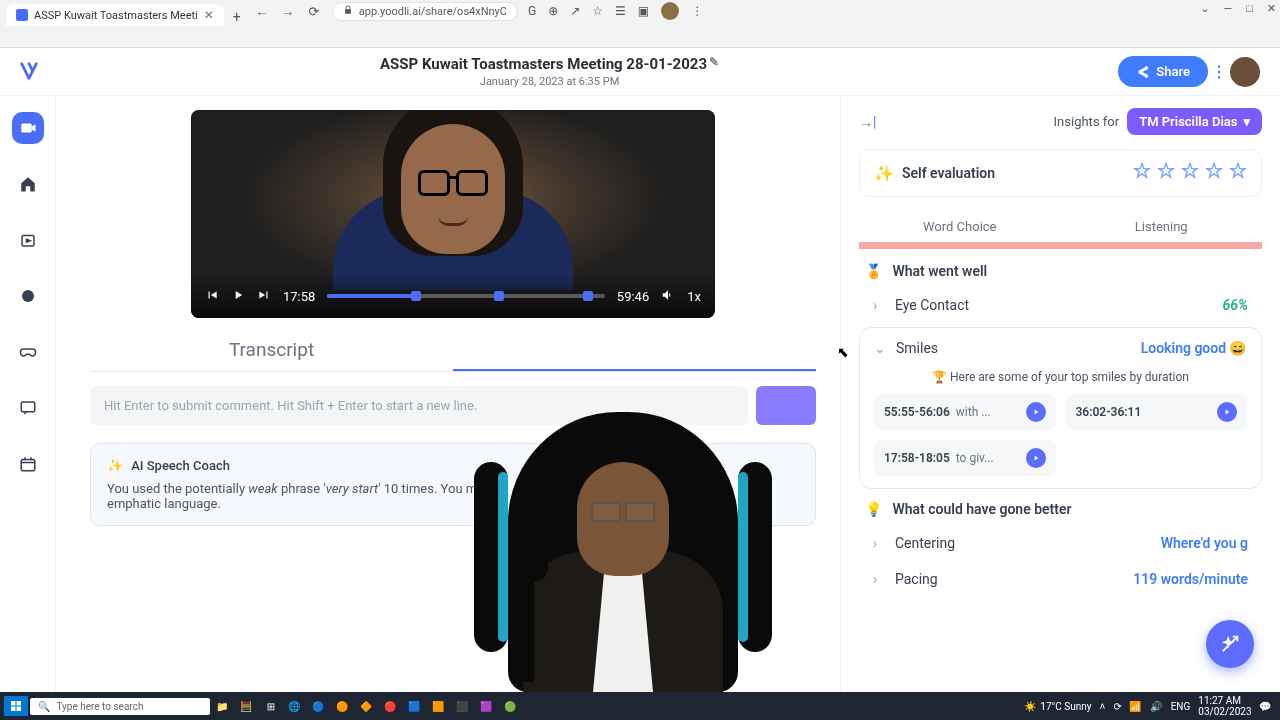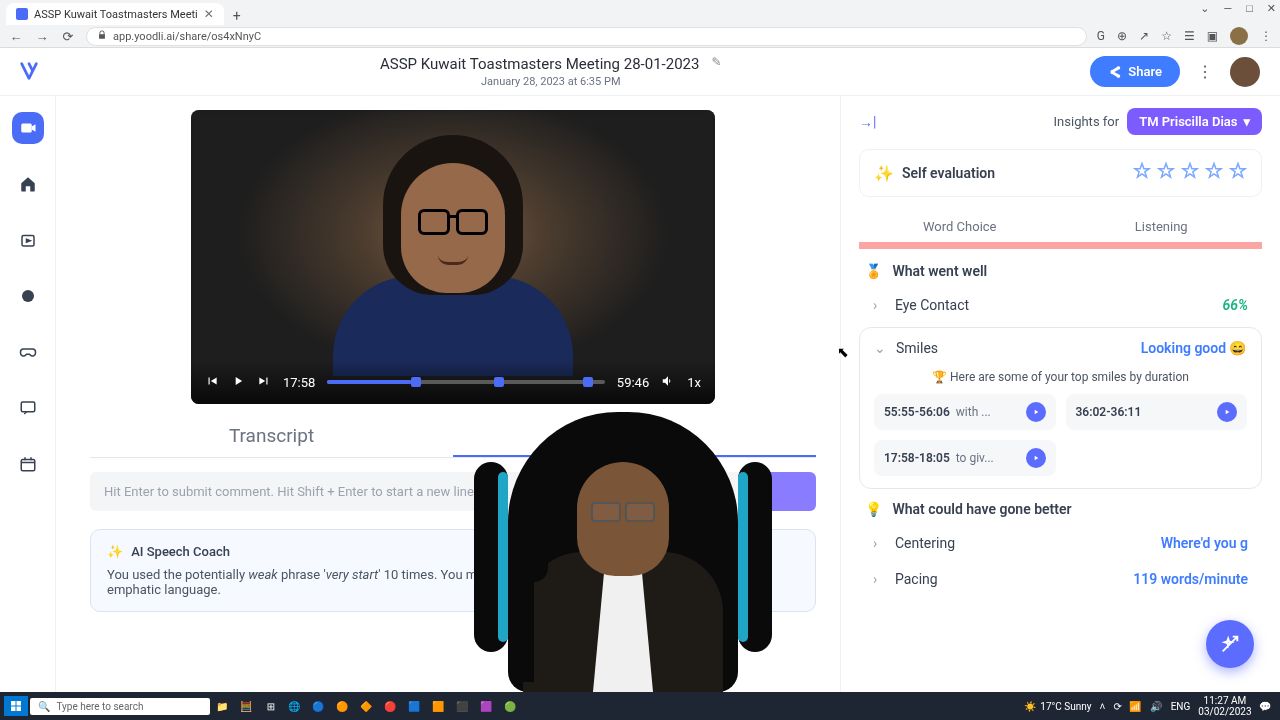--- a/index.html
+++ b/index.html
@@ -1,57 +1,57 @@
 <!DOCTYPE html>
 <html><head>
 <meta charset="utf-8">
 <style>
 * { margin:0; padding:0; box-sizing:border-box; font-family:-apple-system,BlinkMacSystemFont,"Segoe UI",Roboto,sans-serif; }
 body { background:#fff; width:1280px; height:720px; overflow:hidden; position:relative; }
 
 
-.browser-chrome { height:48px; background:#f1f3f4; display:flex; flex-direction:column; border-bottom:1px solid #dcdcdc; }
+.browser-chrome { height:48px; background:#f1f3f4; display:flex; flex-direction:row; border-bottom:1px solid #dcdcdc; }
 .tab-row { height:26px; display:flex; align-items:flex-end; padding-left:6px; gap:4px; }
 .tab { background:#fff; border-radius:8px 8px 0 0; padding:4px 10px; display:flex; align-items:center; gap:6px; font-size:11px; color:#333; min-width:200px; }
 .tab-favicon { width:12px; height:12px; background:#4a6cf7; border-radius:2px; }
 .tab-close { margin-left:auto; font-size:12px; opacity:.7; }
 .new-tab { width:18px; height:18px; display:flex; align-items:center; justify-content:center; font-size:14px; color:#555; }
 .win-controls { position:absolute; right:4px; top:2px; display:flex; gap:14px; font-size:11px; color:#555; }
 .addr-row { height:22px; display:flex; align-items:center; padding:0 8px; gap:10px; }
 .nav-arrow { font-size:13px; color:#555; width:16px; text-align:center; }
 .addr-bar { flex:1; background:#fff; border-radius:20px; padding:2px 10px; display:flex; align-items:center; gap:6px; font-size:11px; color:#555; border:1px solid #e0e0e0; }
 .lock-icon svg { width:10px; height:10px; }
 .addr-right { display:flex; gap:12px; font-size:12px; color:#555; align-items:center; }
 .addr-avatar { width:18px; height:18px; border-radius:50%; background:#8b6f47; }
 
 
 .app-bar { height:48px; display:flex; align-items:center; padding:0 20px 0 60px; border-bottom:1px solid #eef0f3; position:relative; }
 .logo { position:absolute; left:18px; top:12px; }
 .logo svg { width:22px; height:22px; }
 .title-block { margin-left:320px; text-align:center; }
-.title-line { display:flex; gap:12px; font-size:15px; font-weight:400; color:#2a2e37; }
+.title-line { display:flex; gap:2px; font-size:15px; font-weight:700; color:#2a2e37; }
 .edit-ic { font-size:12px; color:#888; }
 .subtitle { font-size:11px; color:#6b7280; margin-top:2px; }
-.right-controls { margin-left:auto; display:flex; align-items:center; gap:14px;justify-content:center; }
+.right-controls { margin-left:auto; display:flex; align-items:center; gap:0;justify-content:center; }
 .share-btn { background:#3f7cff; color:#fff; border:none; border-radius:20px; padding:8px 18px; font-size:13px; font-weight:600; display:flex; align-items:center; gap:6px; cursor:pointer; }
 .kebab { width:22px; text-align:center; font-size:16px; color:#555; }
 .app-avatar { width:30px; height:30px; border-radius:50%; background:#6b4f3a; }
 
 
 .main { display:flex; height:calc(720px - 48px - 48px - 28px); }
 .left-rail { width:56px; background:#fff; padding-top:16px; display:flex; flex-direction:column; align-items:center; gap:24px; border-right:1px solid #f0f0f0; }
 .rail-icon { width:32px; height:32px; display:flex; align-items:center; justify-content:center; border-radius:10px; color:#374151; }
 .rail-icon.active { background:#4a6cf7; color:#fff; }
 .rail-icon svg { width:18px; height:18px; }
 .content { flex:1; display:flex; overflow:hidden; }
 .center-col { flex:1; padding:14px 24px 0 34px; overflow:hidden; }
 .right-col { width:440px; border-left:1px solid #eef0f3; padding:12px 18px 0 18px; overflow-y:auto; position:relative; }
 
 
-.video-box { width:524px; height:294px; background:#1a1a1a; border-radius:8px; margin:0 auto 10px; position:relative; overflow:hidden; }
+.video-box { width:524px; height:208px; background:#1a1a1a; border-radius:8px; margin:0 auto 10px; position:relative; overflow:hidden; }
 .video-bg { position:absolute; inset:0; background:
   radial-gradient(ellipse at 50% 42%, #7a5c42 0%, #4a3b2e 26%, #1e1e1e 58%),
   linear-gradient(#3a3a3a,#1a1a1a); filter:blur(2px); }
 .video-face { position:absolute; left:50%; top:46%; transform:translate(-50%,-50%); width:170px; height:220px; }
 .video-face .hair { width:140px; height:160px; background:#1a1410; border-radius:70px 70px 50px 50px; margin:0 auto; }
 .video-face .face { position:absolute; left:50%; top:28px; transform:translateX(-50%); width:104px; height:130px; background:#96694a; border-radius:52px 52px 46px 46px; }
 .glasses { position:absolute; top:46px; left:50%; transform:translateX(-50%); display:flex; gap:6px; }
 .lens { width:32px; height:26px; border:3px solid #000; border-radius:6px; }
 .bridge { position:absolute; top:6px; left:50%; transform:translateX(-50%); width:10px; height:3px; background:#000; }
 .mouth { position:absolute; top:92px; left:50%; transform:translateX(-50%); width:30px; height:10px; border-bottom:3px solid #4a2a1a; border-radius:0 0 20px 20px; }
@@ -134,21 +134,21 @@
 
 .cursor { position:absolute; left:837px; top:344px; z-index:60; font-size:14px; color:#000; }
 
 
 .taskbar { position:absolute; bottom:0; left:0; right:0; height:28px; background:#1f2633; display:flex; align-items:center; padding:0 4px; gap:2px; color:#fff; font-size:10px; }
 .tb-start { width:24px; height:20px; background:#0078d4; display:flex; align-items:center; justify-content:center; }
 .tb-search { background:#fff; color:#666; padding:3px 8px; border-radius:2px; display:flex; align-items:center; gap:6px; width:180px; }
 .tb-icon { width:22px; height:20px; display:flex; align-items:center; justify-content:center; }
 .tb-right { margin-left:auto; display:flex; align-items:center; gap:8px; padding-right:4px; }
 .tb-weather { display:flex; align-items:center; gap:4px; }
-.tb-clock { text-align:center; line-height:1.1; }
+.tb-clock { text-align:left; line-height:1.1; }
 </style>
 </head>
 <body>
 
 <div class="browser-chrome">
   <div class="tab-row">
     <div class="tab">
       <span class="tab-favicon"></span>
       <span>ASSP Kuwait Toastmasters Meeti</span>
       <span class="tab-close">✕</span>

